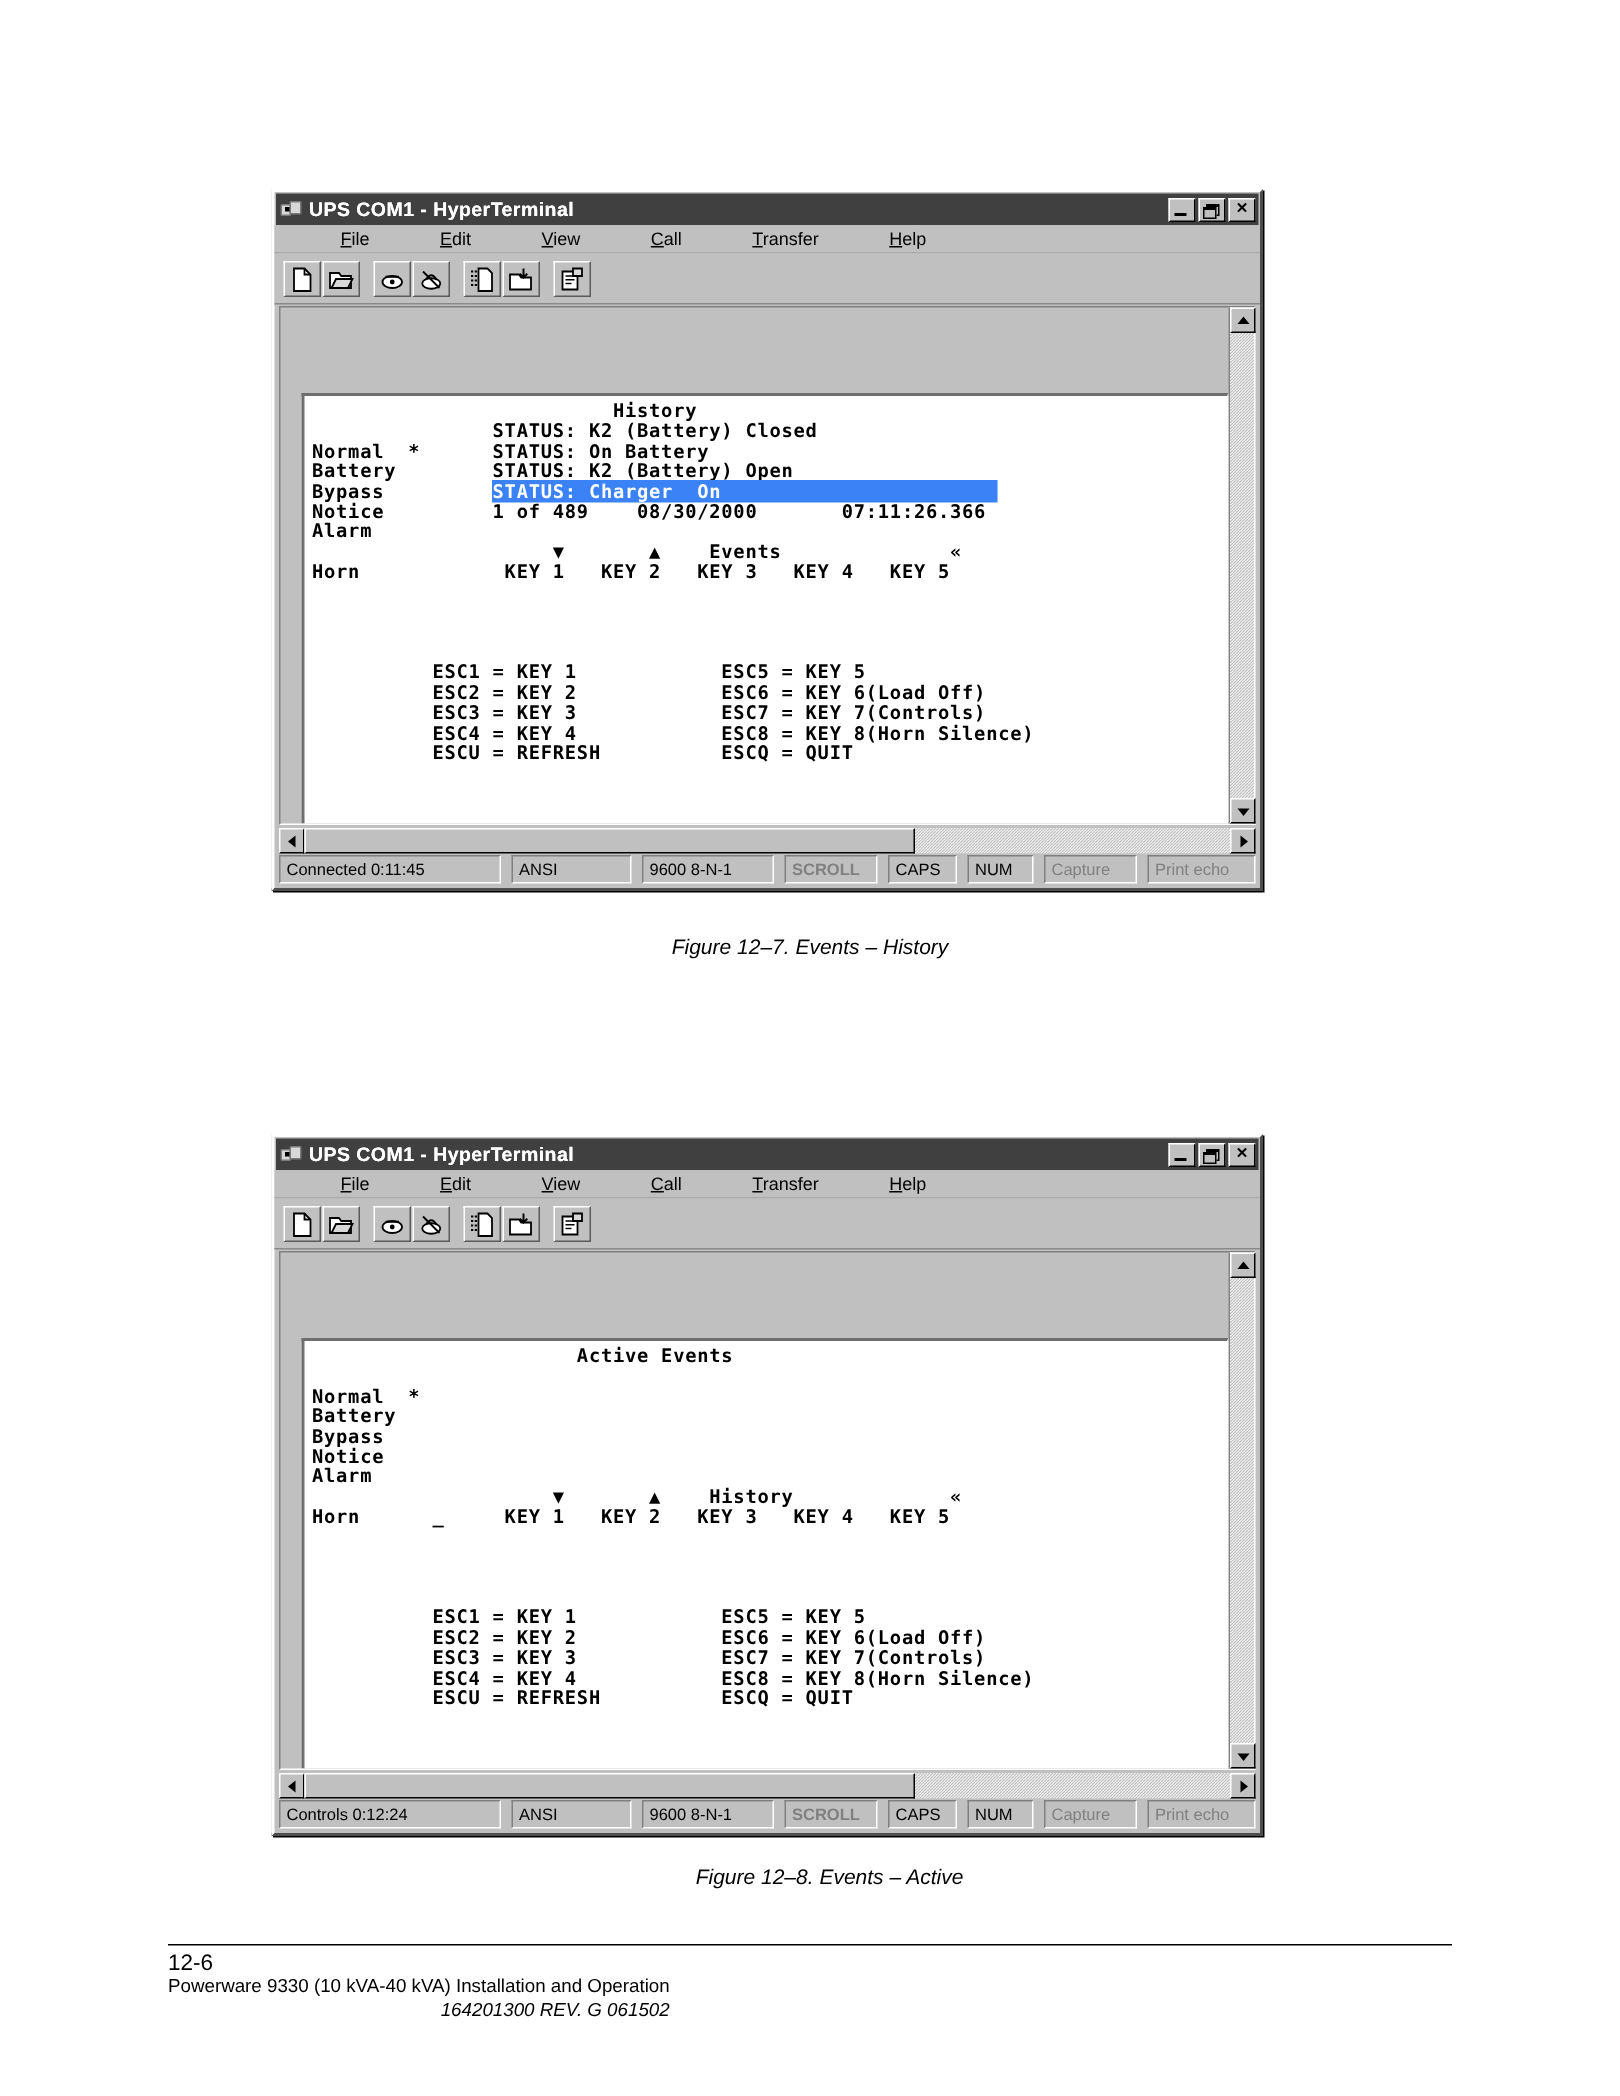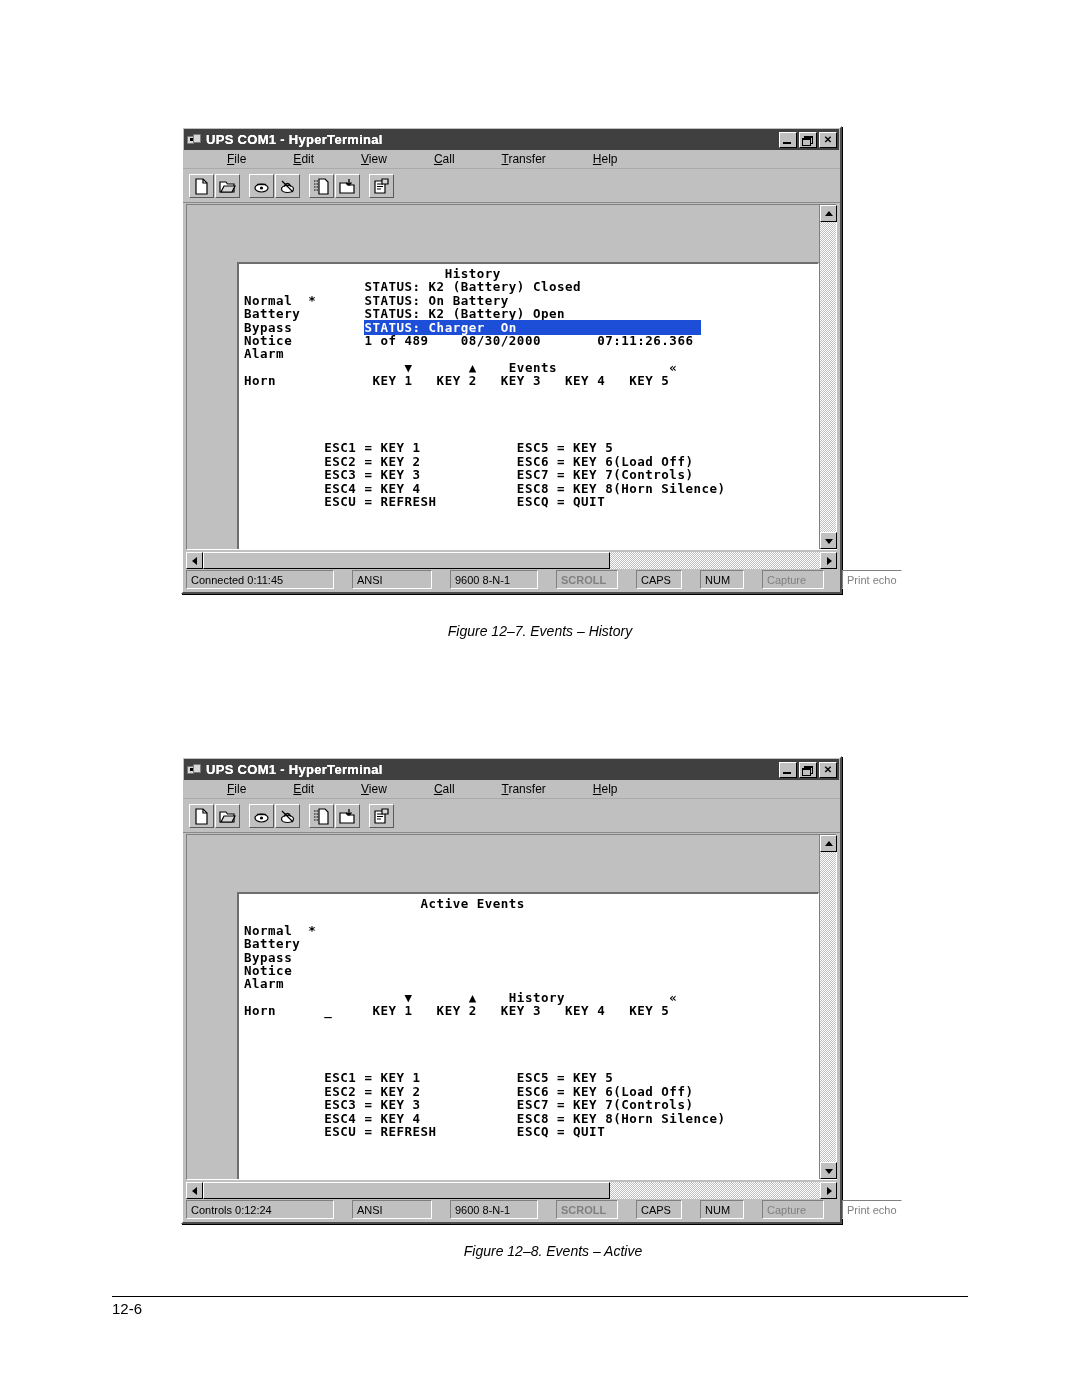--- a/index.html
+++ b/index.html
@@ -81,37 +81,36 @@
     position:relative; cursor:default;
   }
   .tb-btn svg { position:absolute; left:3px; top:3px; }
 
   .term-outer {
     position:absolute; left:3px; right:3px; top:76px; bottom:42px;
     background:#c0c0c0;
     border-top:1px solid #808080; border-left:1px solid #808080;
     border-right:1px solid #ffffff; border-bottom:1px solid #ffffff;
     display:flex;
-    padding-left:36px;
   }
   .term-inner-wrap { flex:1 1 auto; position:relative; overflow:hidden; }
   .term-screen {
     position:absolute; left:14px; right:0px; top:57px; bottom:0px;
     background:#ffffff;
     border-top:2px solid #6e6e6e; border-left:2px solid #6e6e6e;
     border-right:1px solid #ffffff; border-bottom:0;
     overflow:hidden;
   }
   .term-text {
     font-family:"DejaVu Sans Mono","Liberation Mono",monospace;
     font-size:12.5px; font-weight:bold; line-height:13.4px;
     color:#000; white-space:pre; padding:3px 0 0 5px;
     letter-spacing:0.5px;
   }
-  .term-text .inv { background:#1d4ed8; color:#ffffff; }
+  .term-text .inv { background:#3b82f6; color:#ffffff; }
 
   
   .vscroll {
     width:17px; flex:0 0 17px; background:#d4d0c8;
     background-image:
       linear-gradient(45deg,#ffffff 25%,transparent 25%,transparent 75%,#ffffff 75%),
       linear-gradient(45deg,#ffffff 25%,#c0c0c0 25%,#c0c0c0 75%,#ffffff 75%);
     background-size:2px 2px; background-position:0 0,1px 1px;
     display:flex; flex-direction:column; justify-content:space-between;
     border-left:1px solid #808080;
@@ -153,21 +152,21 @@
   }
   .hs-thumb {
     position:absolute; left:0; top:0; width:66%; height:17px; background:#c0c0c0;
     border-top:1px solid #ffffff; border-left:1px solid #ffffff;
     border-right:1px solid #000000; border-bottom:1px solid #000000;
     cursor:default;
   }
 
   .statusbar {
     position:absolute; left:3px; right:3px; bottom:3px; height:19px;
-    display:flex; align-items:stretch; background:#c0c0c0; gap:18px;
+    display:flex; align-items:stretch; background:#c0c0c0; gap:7px;
   }
   .sb-cell {
     border-top:1px solid #808080; border-left:1px solid #808080;
     border-right:1px solid #ffffff; border-bottom:1px solid #ffffff;
     font-size:11px; display:flex; align-items:center; padding:0 4px;
     color:#000; white-space:nowrap;
     font-family:"Liberation Sans", sans-serif;
   }
   .sb-cell.dim { color:#808080; }
   .sb-c1 { flex:0 0 148px; }
@@ -460,13 +459,17 @@
     <div class="sb-cell sb-c7 dim">Capture</div>
     <div class="sb-cell sb-c8 dim">Print echo</div>
   </div>
 </div>
 
 <div class="caption cap2">Figure 12–8. Events – Active</div>
 
 <div class="footer-rule"></div>
 <div class="footer">
   <div class="page-num">12-6</div>
+  <div class="foot-right">
+    <div class="foot-line1">Powerware 9330 (10 kVA-40 kVA) Installation and Operation</div>
+    <div class="foot-line2">164201300 REV. G  061502</div>
+  </div>
 </div>
 
 </body></html>

